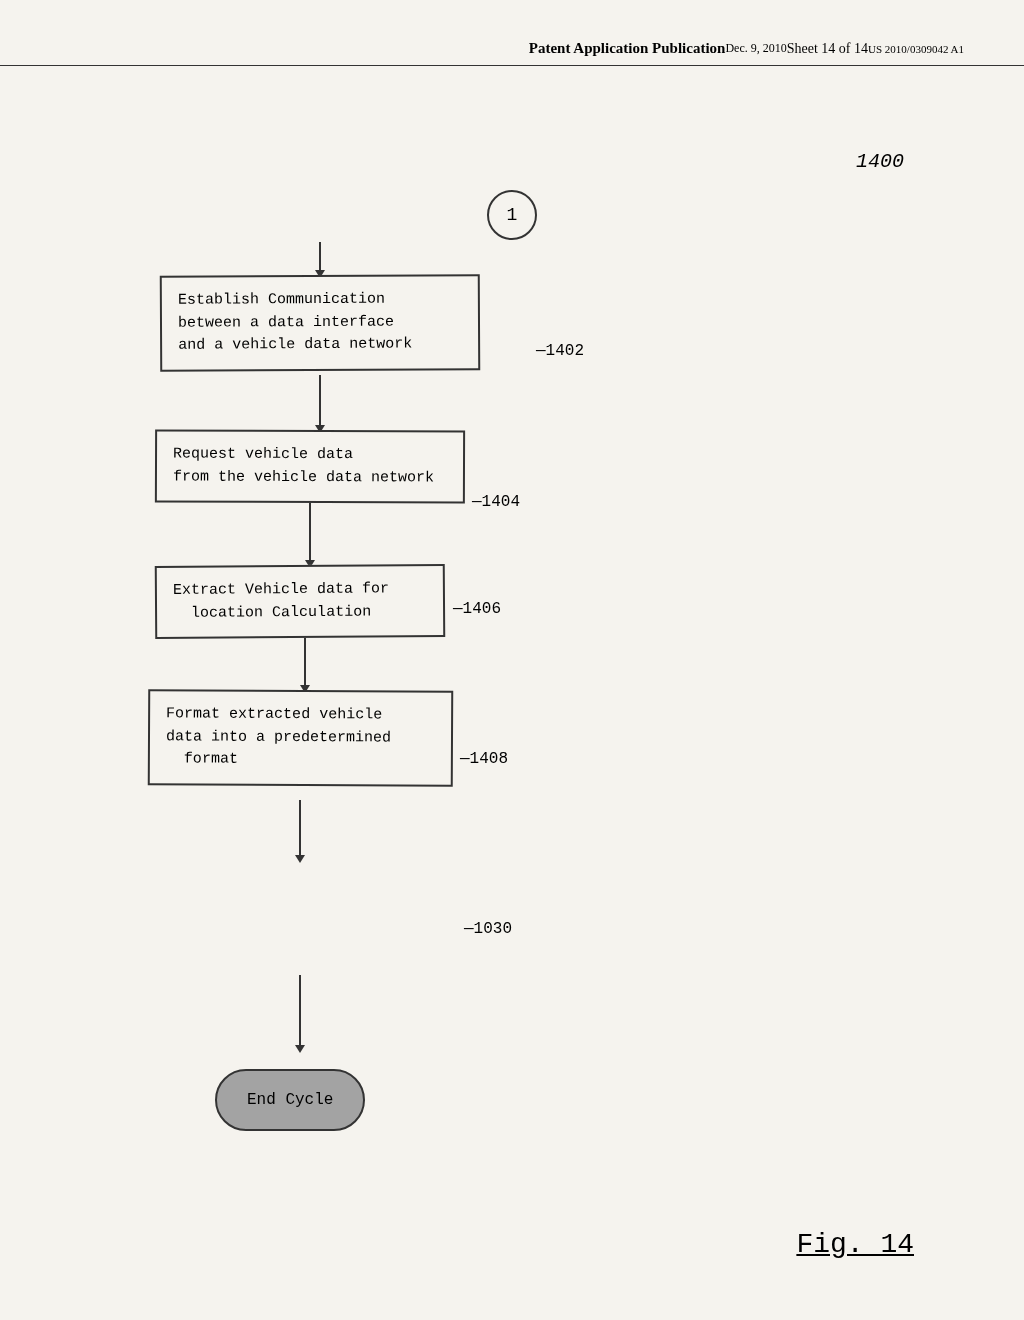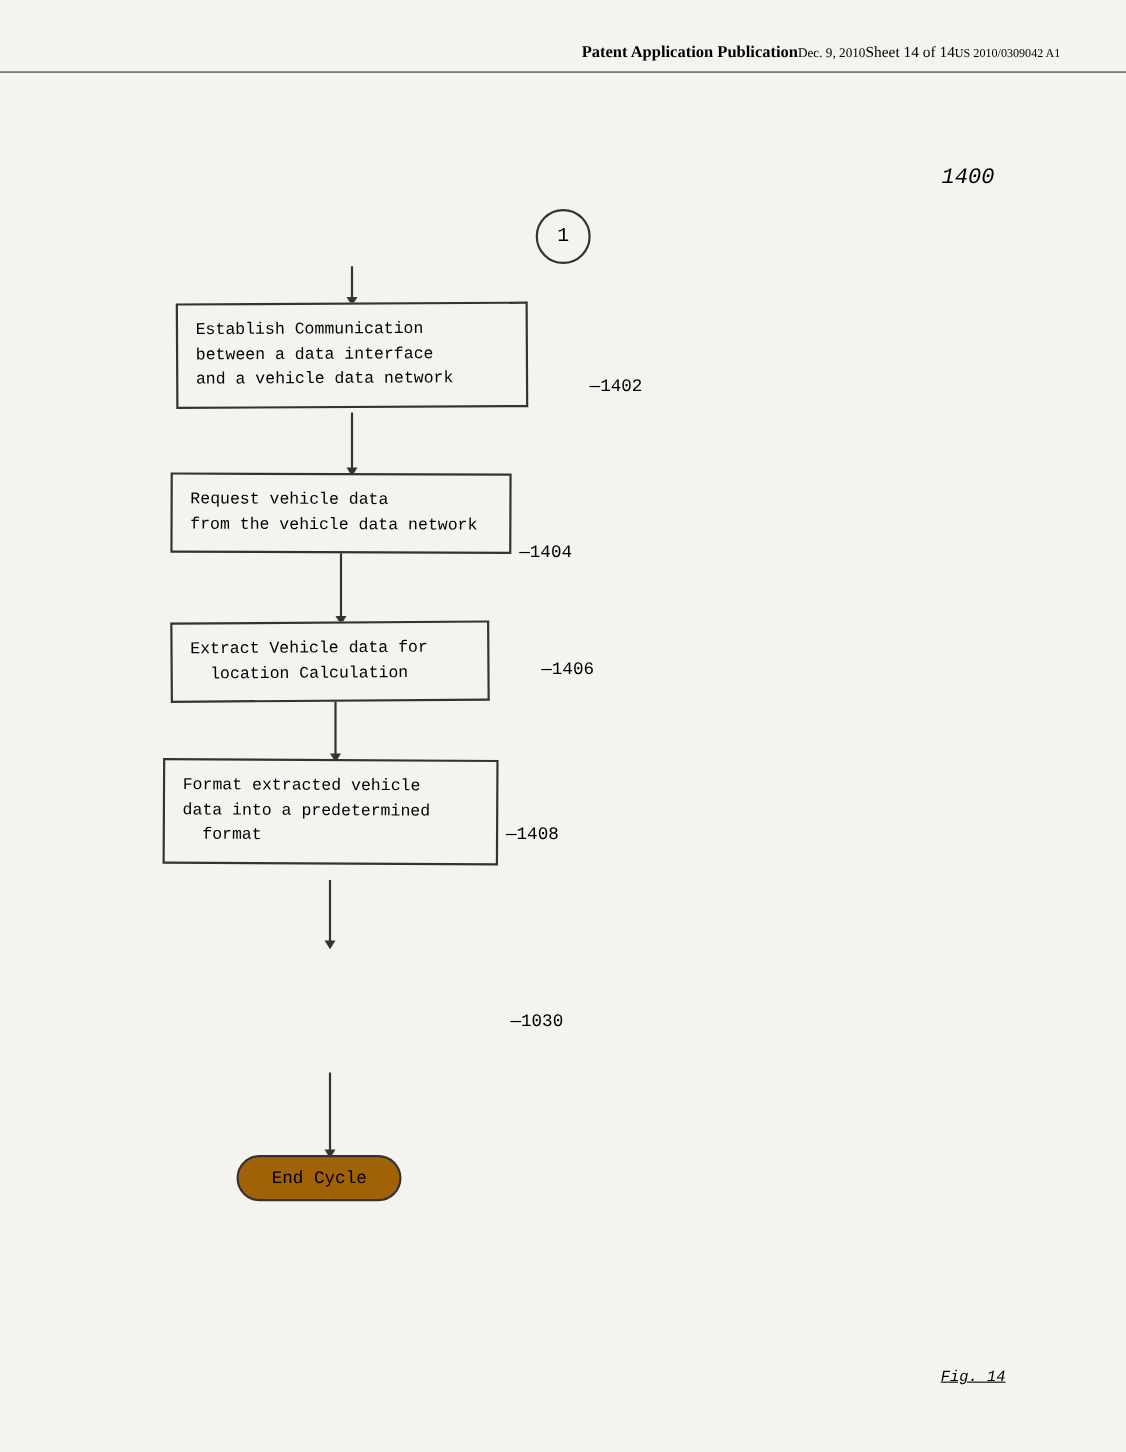--- a/index.html
+++ b/index.html
@@ -89,24 +89,25 @@
       font-size: 15px;
       font-family: 'Courier New', monospace;
       line-height: 1.5;
     }
 
     
     .end-oval {
       position: absolute;
       border: 2px solid #333;
       border-radius: 40px;
-      background: #a16207;
-      padding: 10px 30px;
+      background: #a3a3a3;
+      padding: 20px 30px;
       font-size: 16px;
       font-family: 'Courier New', monospace;
+      margin-top: 19px;
     }
 
     
     .ref-num {
       position: absolute;
       font-size: 16px;
       font-family: 'Courier New', monospace;
     }
 
     
@@ -117,23 +118,22 @@
       width: 100%;
       height: 100%;
       pointer-events: none;
     }
 
     
     .fig-caption {
       position: absolute;
       bottom: 60px;
       right: 110px;
-      font-size: 14px;
-      font-family: 'Courier New', monospace;
-      font-style: italic;
+      font-size: 28px;
+      font-family: 'Courier New', monospace;
       text-decoration: underline;
     }
 
     
     .box1 { 
       left: 160px; 
       top: 155px; 
       width: 320px; 
       transform: rotate(-0.3deg);
     }
@@ -211,21 +211,21 @@
   <div class="ref-num" style="left: 488px; top: 222px; margin-left: 48px;">—1402</div>
 
   <div class="flow-box box2">
     <span>Request  vehicle   data<br>from  the  vehicle  data  network</span>
   </div>
   <div class="ref-num" style="left: 472px; top: 345px; margin-top: 28px;">—1404</div>
 
   <div class="flow-box box3">
     <span>Extract  Vehicle  data  for<br>&nbsp;&nbsp;location    Calculation</span>
   </div>
-  <div class="ref-num" style="left: 453px; top: 480px; margin-left: 39px;">—1406</div>
+  <div class="ref-num" style="left: 453px; top: 480px;">—1406</div>
 
   <div class="flow-box box4">
     <span>Format  extracted  vehicle<br>data   into  a  predetermined<br>&nbsp;&nbsp;format</span>
   </div>
   <div class="ref-num" style="left: 460px; top: 630px;">—1408</div>
 
   <div class="ref-num" style="left: 464px; top: 800px;">—1030</div>
 
   <div class="end-oval end-oval-el">
     <span>End Cycle</span>

